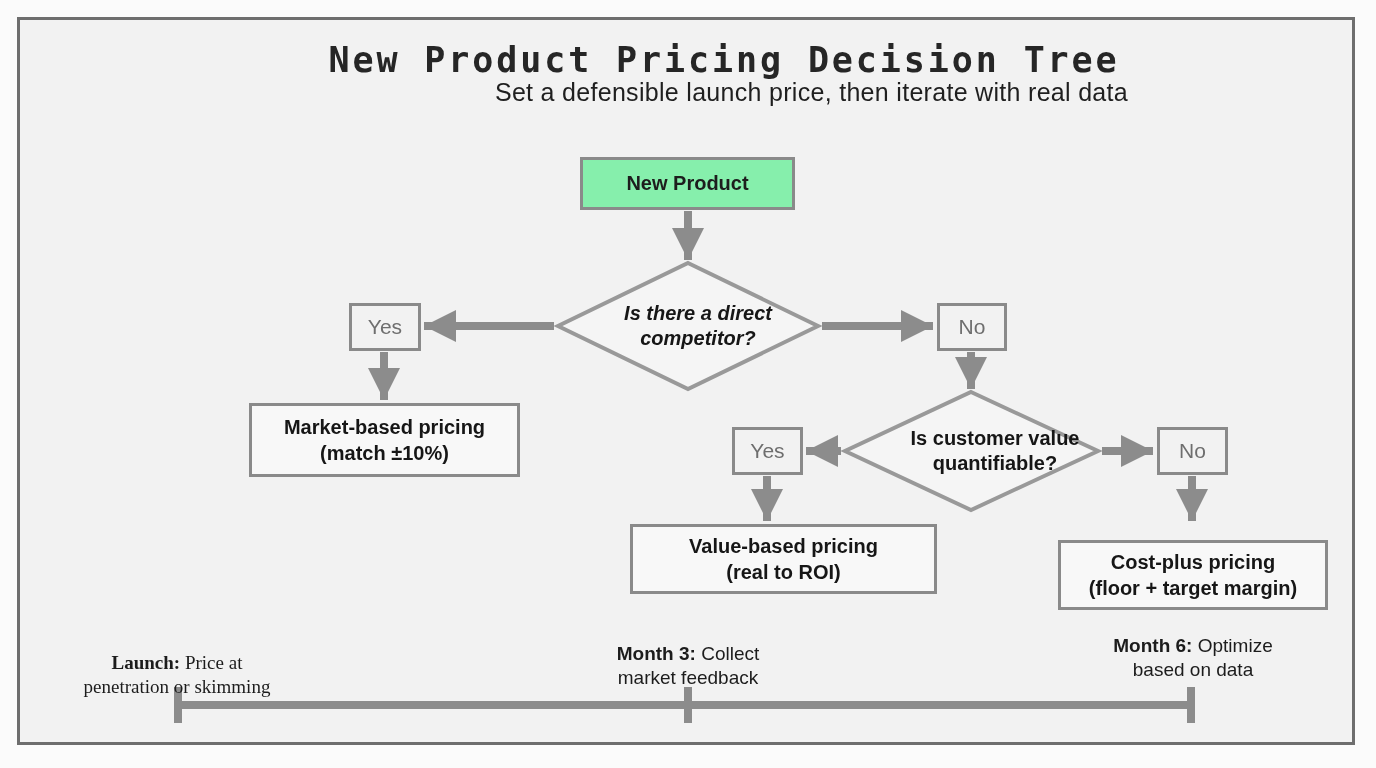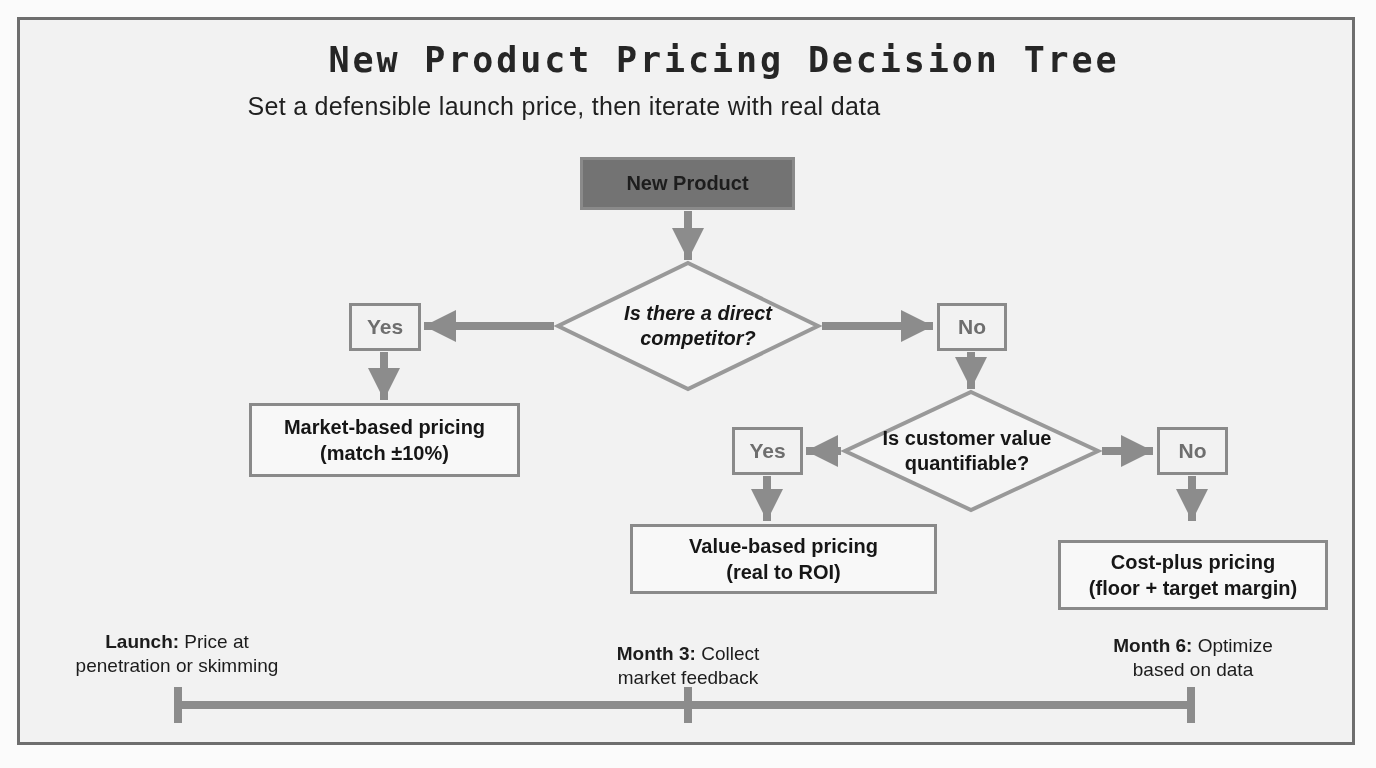--- a/index.html
+++ b/index.html
@@ -3,26 +3,26 @@
 <meta charset="utf-8">
 <style>
   html,body{margin:0;padding:0;background:#fbfbfb;}
   #page{position:relative;width:1376px;height:768px;background:#fbfbfb;overflow:hidden;
         font-family:"Liberation Sans",sans-serif;color:#1d1d1d;}
   #frame{position:absolute;left:17px;top:17px;width:1338px;height:728px;
          border:3px solid #6e6e6e;background:#f2f2f2;box-sizing:border-box;}
   .title{position:absolute;left:0;top:40px;width:1376px;text-align:center;
          font-family:"DejaVu Sans Mono",monospace;font-weight:bold;font-size:35px;
          letter-spacing:2.9px;color:#262626;padding-left:36px;}
-  .subtitle{position:absolute;left:0;top:92px;width:1128px;text-align:center;
+  .subtitle{position:absolute;left:0;top:78px;width:1128px;text-align:right;
             font-size:25px;letter-spacing:0.3px;color:#1f1f1f;}
   svg.layer{position:absolute;left:0;top:0;pointer-events:none;}
   .node{position:absolute;box-sizing:border-box;border:3px solid #8a8a8a;
-        display:flex;align-items:center;justify-content:center;text-align:center;font-weight:bold;}
-  .start{background:#737373;font-weight:bold;font-size:20px;color:#1d1d1d;}
+        display:flex;align-items:center;justify-content:center;text-align:center;}
+  .start{background:#86efac;font-weight:bold;font-size:20px;color:#1d1d1d;}
   .outcome{background:#f8f8f8;font-weight:bold;font-size:20px;line-height:1.3;color:#161616;}
   .branch{background:#f2f2f2;font-size:21px;color:#6e6e6e;}
   .dlabel{position:absolute;text-align:center;font-weight:bold;font-size:20px;
           line-height:1.25;color:#161616;}
   .milestone{position:absolute;width:260px;text-align:center;font-size:19px;
              line-height:1.25;color:#1c1c1c;}
   .milestone b{font-weight:bold;}
 </style>
 </head>
 <body>
@@ -73,21 +73,21 @@
   <div class="node branch" style="left:349px;top:303px;width:72px;height:48px;">Yes</div>
   <div class="node branch" style="left:937px;top:303px;width:70px;height:48px;">No</div>
 
   <div class="node outcome" style="left:249px;top:403px;width:271px;height:74px;">
     <div>
       <div>Market-based pricing</div>
       <div>(match ±10%)</div>
     </div>
   </div>
 
-  <div class="dlabel" style="left:852px;top:426px;width:230px;">
+  <div class="dlabel" style="left:880px;top:426px;width:230px;">
     <div>Is customer value</div>
     <div>quantifiable?</div>
   </div>
 
   <div class="node branch" style="left:732px;top:427px;width:71px;height:48px;">Yes</div>
   <div class="node branch" style="left:1157px;top:427px;width:71px;height:48px;">No</div>
 
   <div class="node outcome" style="left:630px;top:524px;width:307px;height:70px;">
     <div>
       <div>Value-based pricing</div>
@@ -95,21 +95,21 @@
     </div>
   </div>
 
   <div class="node outcome" style="left:1058px;top:540px;width:270px;height:70px;">
     <div>
       <div>Cost-plus pricing</div>
       <div>(floor + target margin)</div>
     </div>
   </div>
 
-  <div class="milestone" style="left:47px;top:630px;">
+  <div class="milestone" style="left:47px;top:651px;font-family:Liberation Serif, serif;">
     <div><b>Launch:</b><span> Price at</span></div>
     <div>penetration or skimming</div>
   </div>
 
   <div class="milestone" style="left:558px;top:610px;margin-top:32px;">
     <div><b>Month 3:</b><span> Collect</span></div>
     <div>market feedback</div>
   </div>
 
   <div class="milestone" style="left:1063px;top:634px;">

